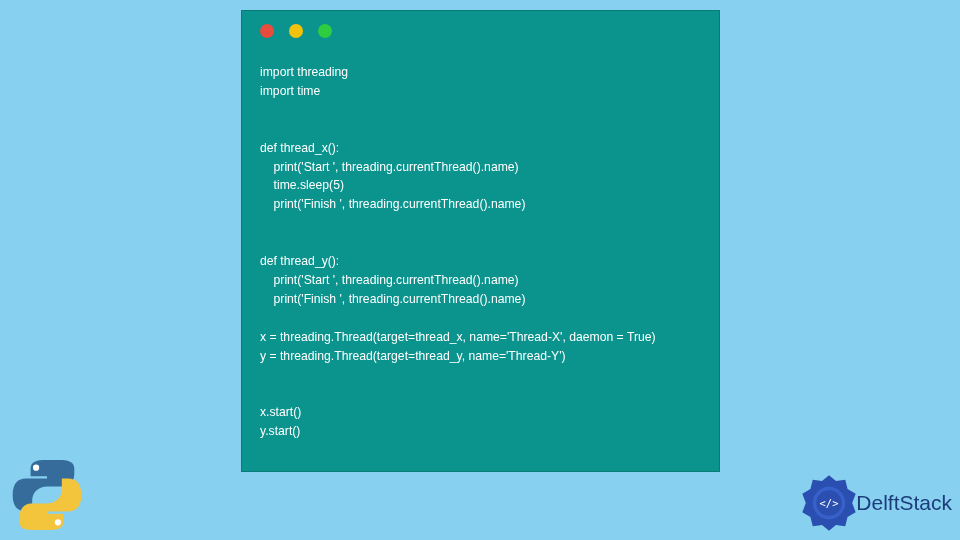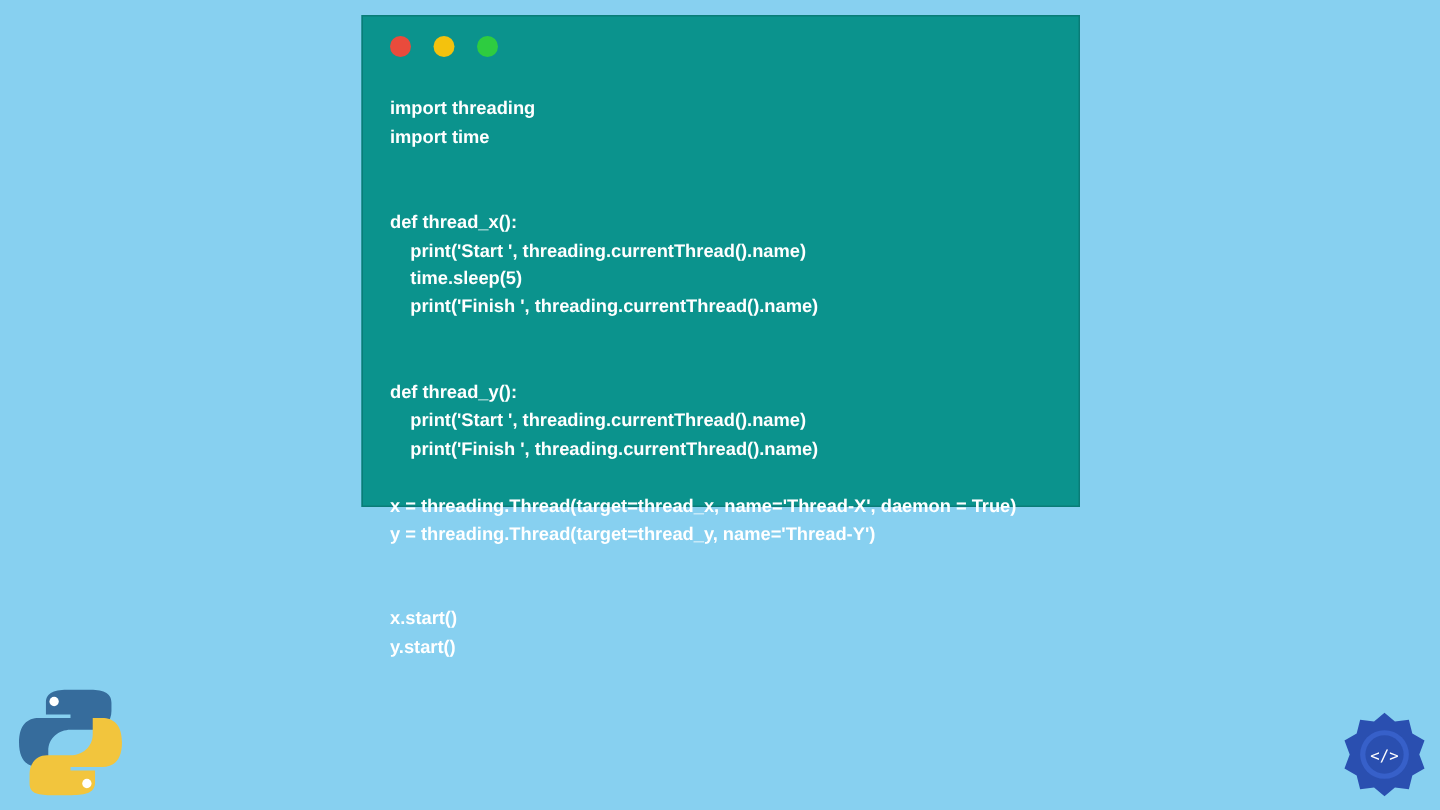--- a/index.html
+++ b/index.html
@@ -9,24 +9,23 @@
     background: #87d0f0;
     font-family: Arial, Helvetica, sans-serif;
     position: relative;
     overflow: hidden;
   }
   .code-window {
     position: absolute;
     left: 241px;
     top: 10px;
     width: 479px;
-    height: 328px;
+    height: 462px;
     background: #0b938d;
     border: 1px solid #0a7c77;
-    font-weight: bold;
   }
   .title-bar {
     height: 30px;
     padding: 9px 12px 0 18px;
     display: flex;
     gap: 15px;
     align-items: center;
   }
   .dot {
     width: 14px; height: 14px; border-radius: 50%;
@@ -110,13 +109,14 @@
   <span class="delft-badge">
     <svg viewBox="0 0 100 100">
       <g fill="#2a4fb0">
         <polygon points="50,2 62,12 78,10 82,26 96,34 90,50 96,66 82,74 78,90 62,88 50,98 38,88 22,90 18,74 4,66 10,50 4,34 18,26 22,10 38,12"></polygon>
       </g>
       <circle cx="50" cy="50" r="28" fill="#3760c9"></circle>
       <circle cx="50" cy="50" r="22" fill="#2a4fb0"></circle>
       <text x="50" y="57" text-anchor="middle" font-size="18" fill="#ffffff" font-family="monospace">&lt;/&gt;</text>
     </svg>
   </span>
+  <span class="delft-text">DelftStack</span>
 </div>
 
 </body></html>

